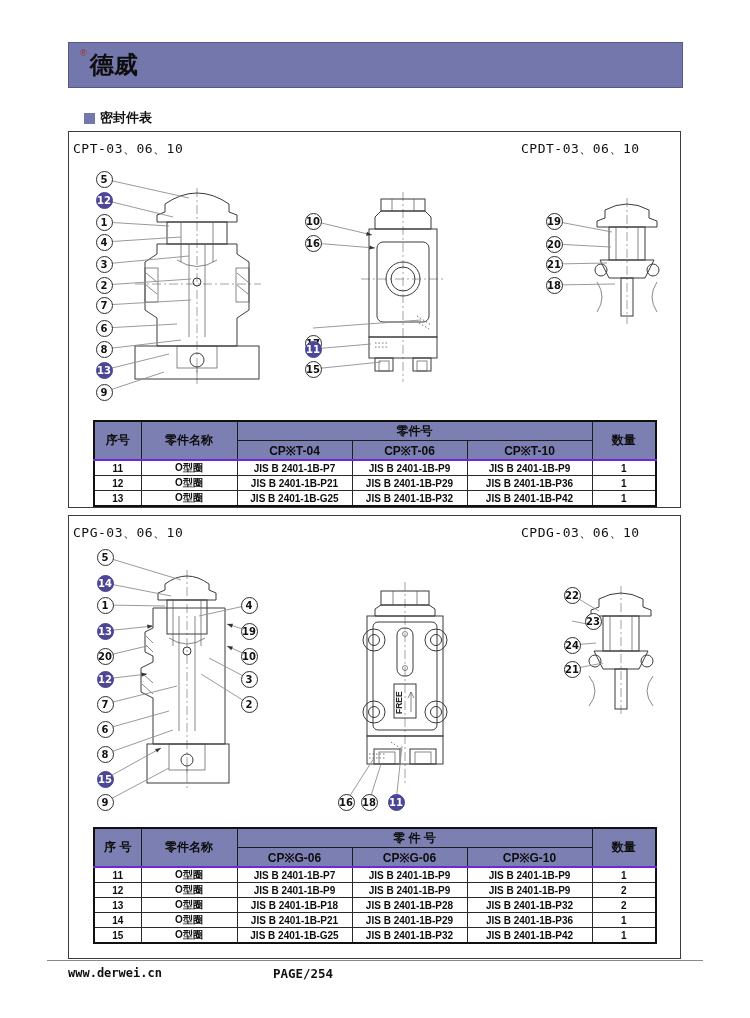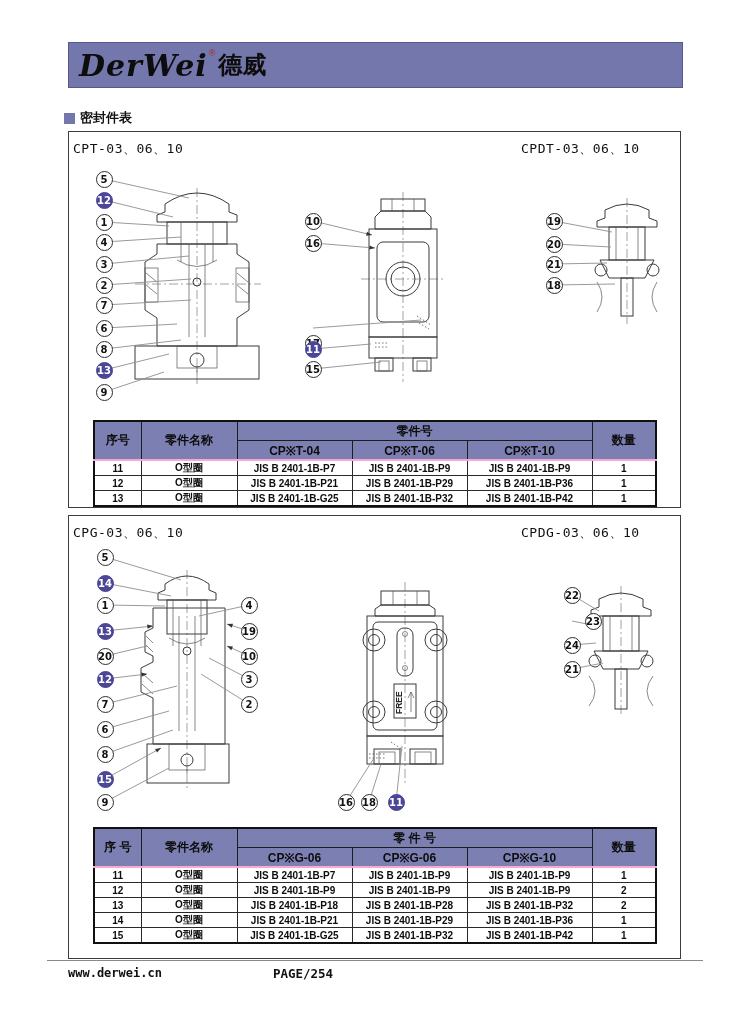--- a/index.html
+++ b/index.html
@@ -16,21 +16,21 @@
   .banner{position:absolute;left:68px;top:42px;width:615px;height:46px;
           background:var(--banner);border:1px solid #55588c;box-sizing:border-box;
           display:flex;align-items:center;padding-left:10px;}
   .logo-latin{font-family:"DejaVu Serif", serif;font-style:italic;font-weight:bold;
               font-size:30px;color:#0d0d0d;letter-spacing:1px;}
   .logo-reg{font-size:9px;color:#a52a2a;vertical-align:super;position:relative;top:-12px;left:1px;}
   .logo-cjk{font-size:24px;font-weight:bold;color:#0d0d0d;margin-left:4px;
             font-family:"DejaVu Sans", sans-serif;}
 
   
-  .section-label{position:absolute;left:64px;top:109px;display:flex;align-items:center;gap:5px;text-align:center;}
+  .section-label{position:absolute;left:84px;top:109px;display:flex;align-items:center;gap:5px;text-align:center;}
   .section-label .sq{width:11px;height:11px;background:var(--banner);display:inline-block;}
   .section-label .txt{font-size:13px;font-weight:bold;color:#111;}
 
   
   .panel{position:absolute;left:68px;width:613px;border:1.5px solid #3c3c3c;
          background:#fff;box-sizing:border-box;}
   .panel-top{top:131px;height:377px;}
   .panel-bottom{top:515px;height:444px;}
   .panel-title{position:absolute;font-family:"DejaVu Sans Mono", monospace;
                font-size:13px;font-weight:500;color:#111;letter-spacing:0.5px;white-space:nowrap;}
@@ -53,39 +53,38 @@
 
   
   table.parts{position:absolute;left:24px;width:562px;border-collapse:collapse;table-layout:fixed;
               border:2px solid #101010;background:#fff;}
   .panel-top table.parts{top:288px;}
   .panel-bottom table.parts{top:311px;}
   table.parts th{background:var(--table-header);border:1px solid #1c1c1c;
                  font-size:12px;font-weight:bold;color:#0c0c0c;padding:0;text-align:center;}
   table.parts thead tr.h1 th{height:18px;}
   table.parts thead tr.h2 th{height:18px;font-size:12px;}
-  table.parts thead{border-bottom:2px solid #f9a8d4;}
+  table.parts thead{border-bottom:2px solid #6d28d9;}
   table.parts td{border:1px solid #2a2a2a;font-size:10px;font-weight:bold;color:#0c0c0c;
                  text-align:center;height:14px;padding:0;white-space:nowrap;overflow:hidden;}
 
   
   .footer-line{position:absolute;left:47px;top:960px;width:656px;height:0;
                border-top:1.5px solid #8a8a8a;}
   .footer-site{position:absolute;left:68px;top:966px;font-family:"DejaVu Sans Mono", monospace;
                font-size:12px;font-weight:bold;color:#111;}
   .footer-page{position:absolute;left:0;top:966px;width:606px;text-align:center;
                font-family:"DejaVu Sans Mono", monospace;font-size:12.5px;font-weight:bold;color:#111;}
 </style>
 </head>
 <body>
 
 <div class="page">
 
   <div class="banner">
-    <span class="logo-latin">DerWei</span>
       <span class="logo-reg">®</span>
       <span class="logo-cjk">德威</span>
   </div>
 
   <div class="section-label">
     <span class="sq"></span>
     <span class="txt">密封件表</span>
   </div>
 
   <div class="panel panel-top" id="panel-0">

